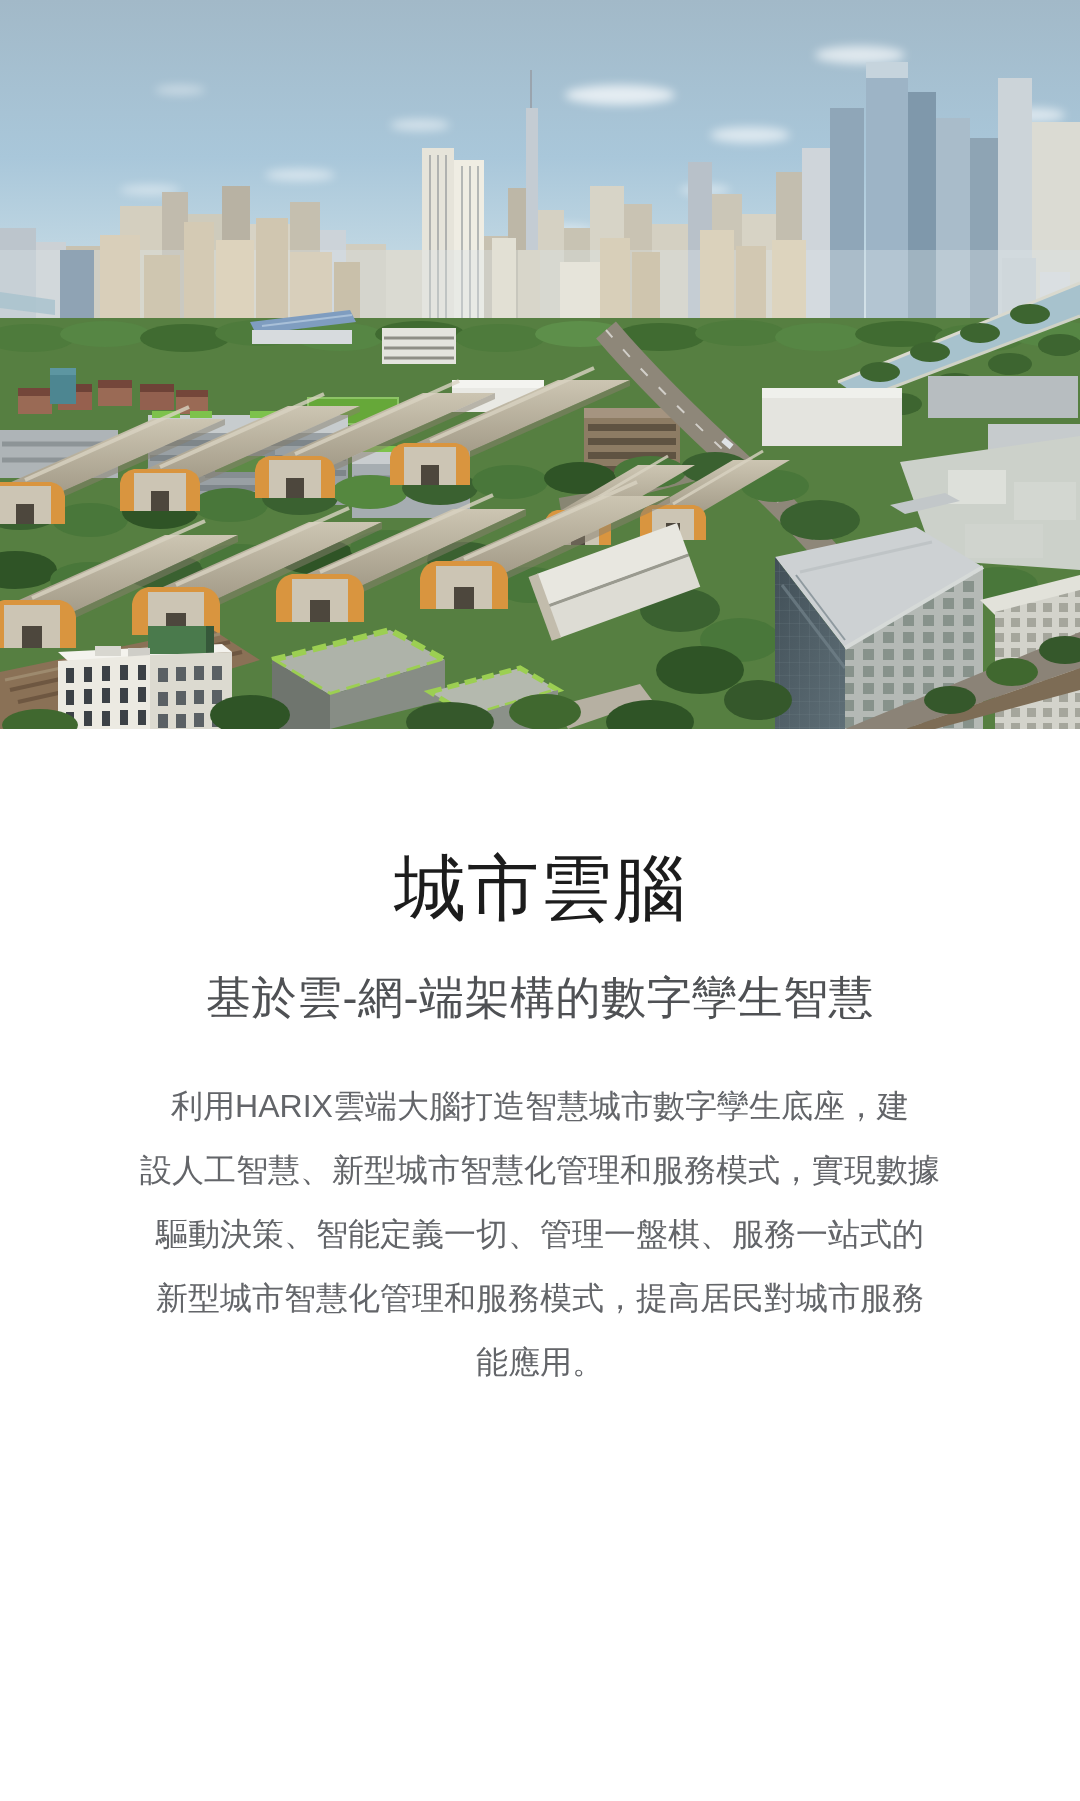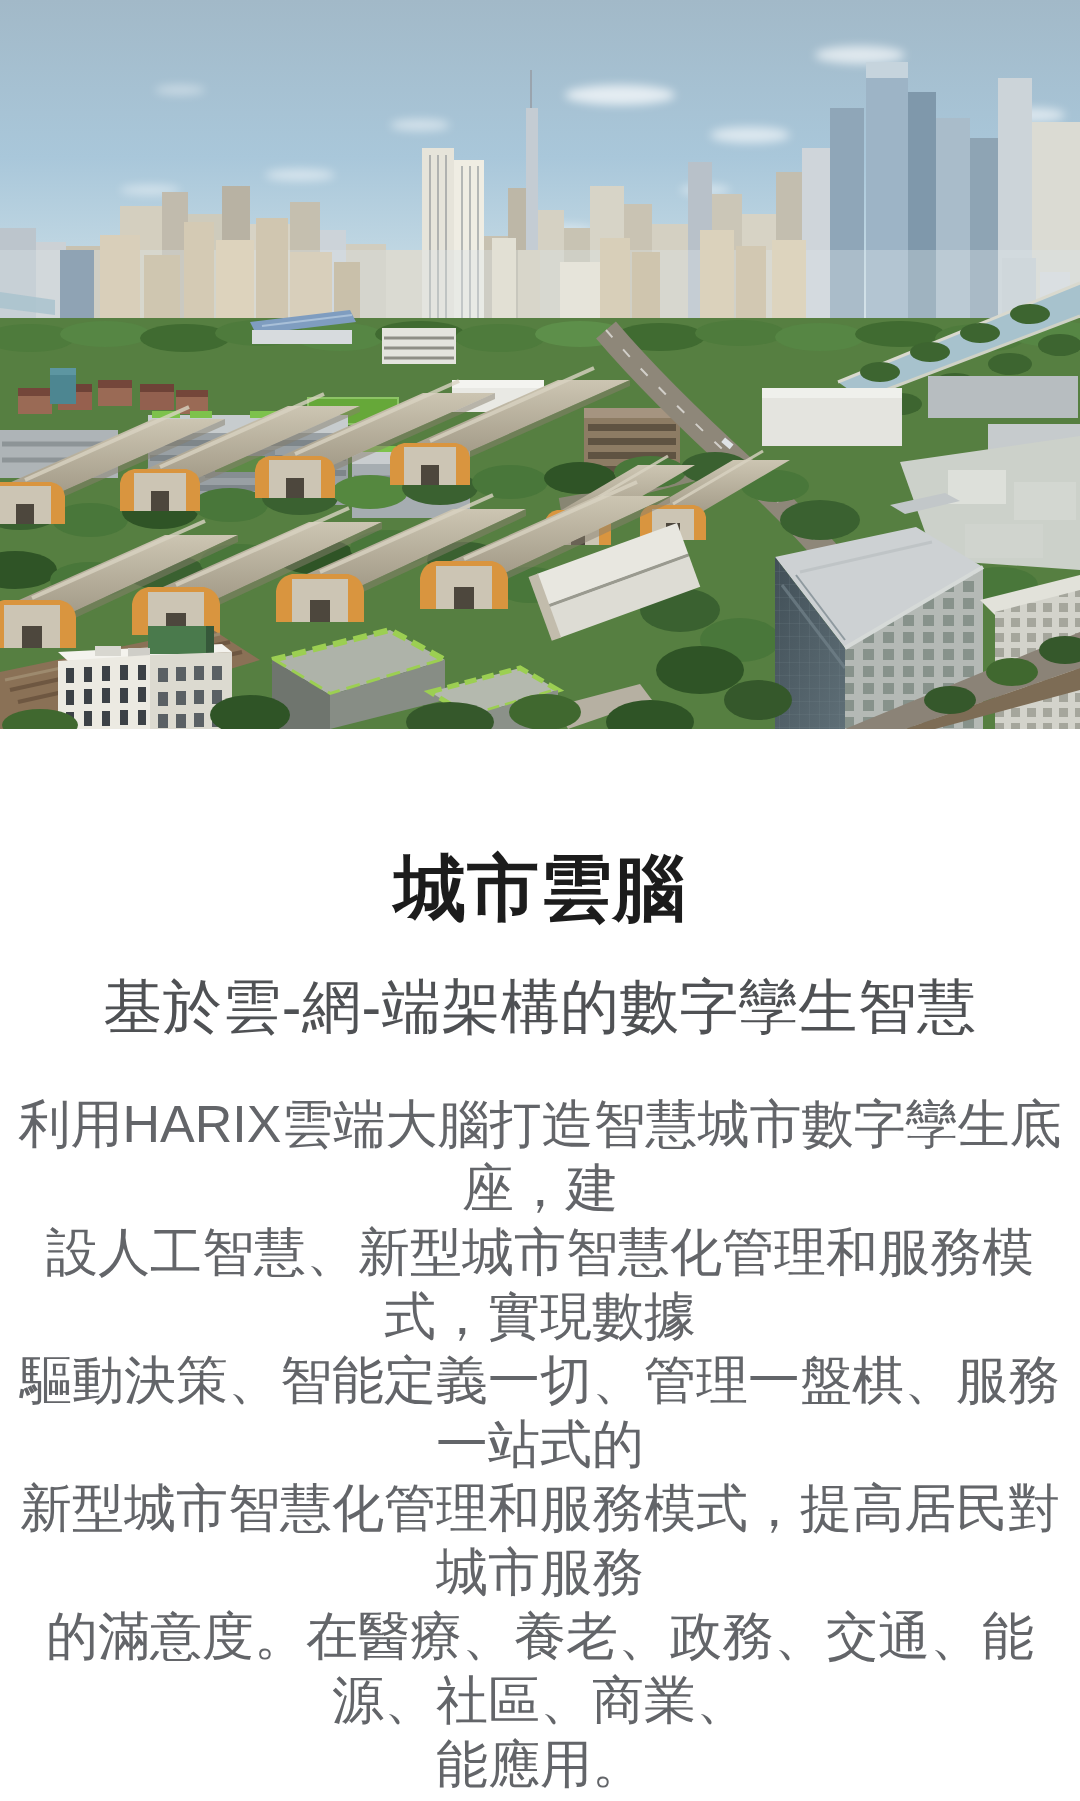--- a/index.html
+++ b/index.html
@@ -3,29 +3,29 @@
 <meta charset="utf-8">
 <style>
   html,body{margin:0;padding:0;}
   body{
     width:1080px;height:1801px;background:#ffffff;overflow:hidden;
     font-family:"Liberation Sans", sans-serif;
   }
   figure.hero{margin:0;width:1080px;height:729px;overflow:hidden;line-height:0;}
   main.content{width:1080px;text-align:center;}
   h1.title{
-    margin:114px 0 0 0;font-size:72px;line-height:1.25;font-weight:700;
+    margin:114px 0 0 0;font-size:72px;line-height:1.25;font-weight:400;
     color:#1c1c1c;letter-spacing:1px;
   }
   h2.subtitle{
-    margin:36px 0 0 0;font-size:59px;line-height:1.3;font-weight:400;
+    margin:36px 0 0 0;font-size:45px;line-height:1.3;font-weight:400;
     color:#4f5154;letter-spacing:0.5px;
   }
   p.body-text{
-    margin:46px 0 0 0;font-size:52px;line-height:64px;font-weight:400;
+    margin:46px 0 0 0;font-size:32px;line-height:64px;font-weight:400;
     color:#636569;
   }
   .line{display:block;}
 </style>
 </head>
 <body>
 
 <figure class="hero">
   <svg width="1080" height="729" viewBox="0 0 1080 729" xmlns="http://www.w3.org/2000/svg">
     <defs>
@@ -478,16 +478,15 @@
 <main class="content">
   <h1 class="title">城市雲腦</h1>
   <h2 class="subtitle">
       <span class="line">基於雲-網-端架構的數字孿生智慧</span>
     </h2>
   <p class="body-text">
       <span class="line">利用HARIX雲端大腦打造智慧城市數字孿生底座，建</span>
       <span class="line">設人工智慧、新型城市智慧化管理和服務模式，實現數據</span>
       <span class="line">驅動決策、智能定義一切、管理一盤棋、服務一站式的</span>
       <span class="line">新型城市智慧化管理和服務模式，提高居民對城市服務</span>
-      <span class="line">的滿意度。在醫療、養老、政務、交通、能源、社區、商業、</span>
       <span class="line">能應用。</span>
     </p>
 </main>
 
 </body></html>

